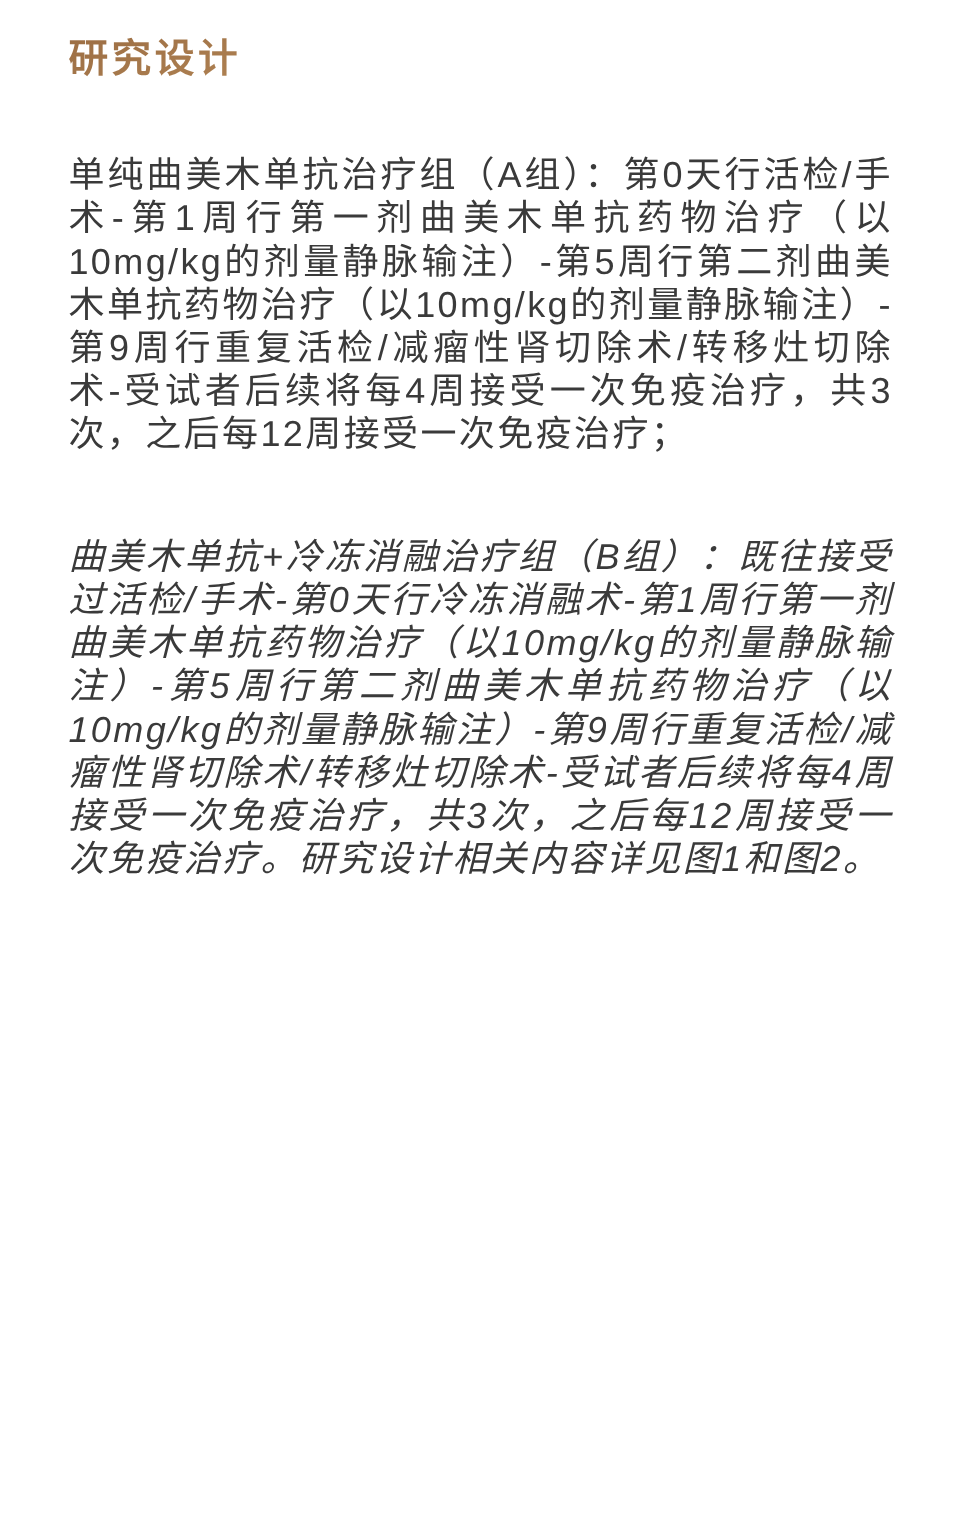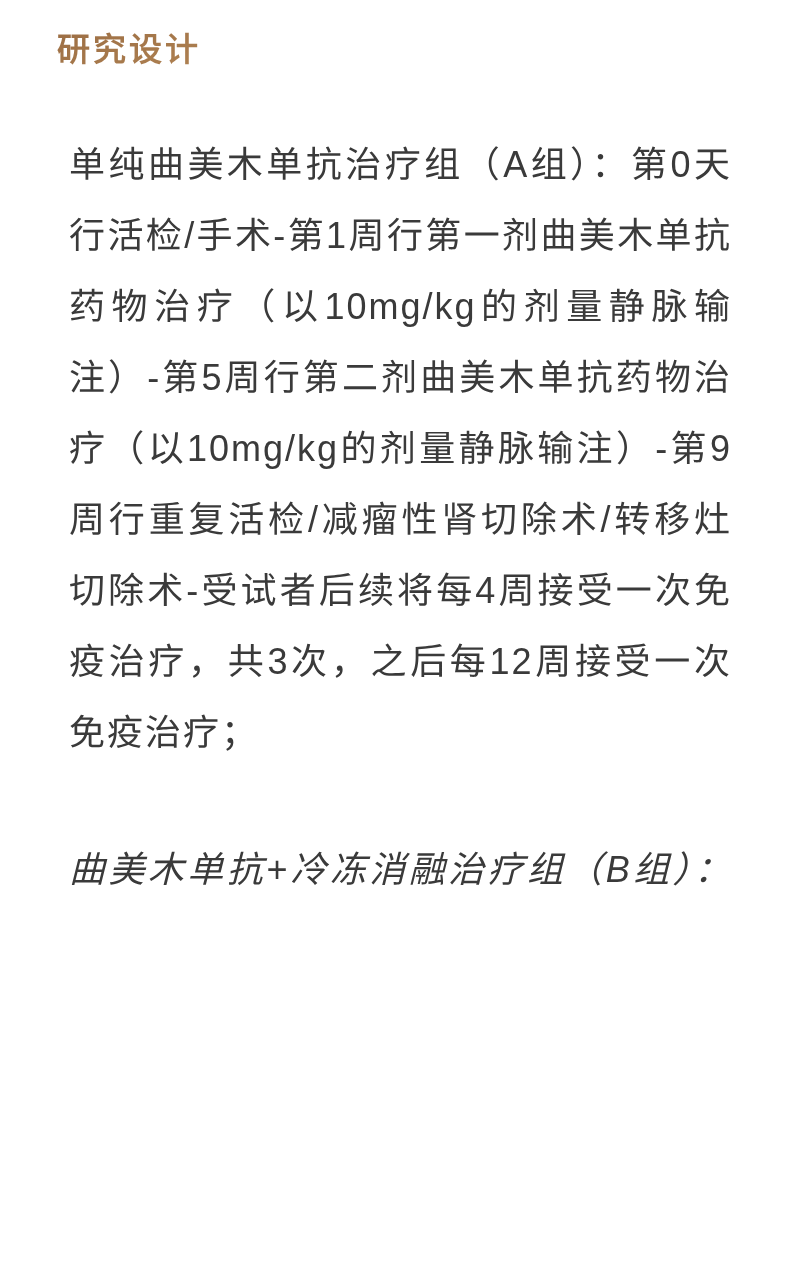--- a/index.html
+++ b/index.html
@@ -29,23 +29,23 @@
   @supports ((-webkit-background-clip: text) or (background-clip: text)) {
     .section-heading {
       background: linear-gradient(160deg, #9c6e44 0%, #b78a58 45%, #d2a978 100%);
       -webkit-background-clip: text;
       background-clip: text;
       -webkit-text-fill-color: transparent;
       color: transparent;
     }
   }
   .body-text p {
-    margin: 12px;
-    font-size: 36px;
-    line-height: 71px;
+    margin: 0;
+    font-size: 30px;
+    line-height: 36px;
     letter-spacing: 2px;
     color: #3a3a3a;
     text-align: justify;
     text-justify: inter-ideograph;
   }
   .body-text p + p {
     margin-top: 66px;
     font-style: italic;
   }
 </style>

